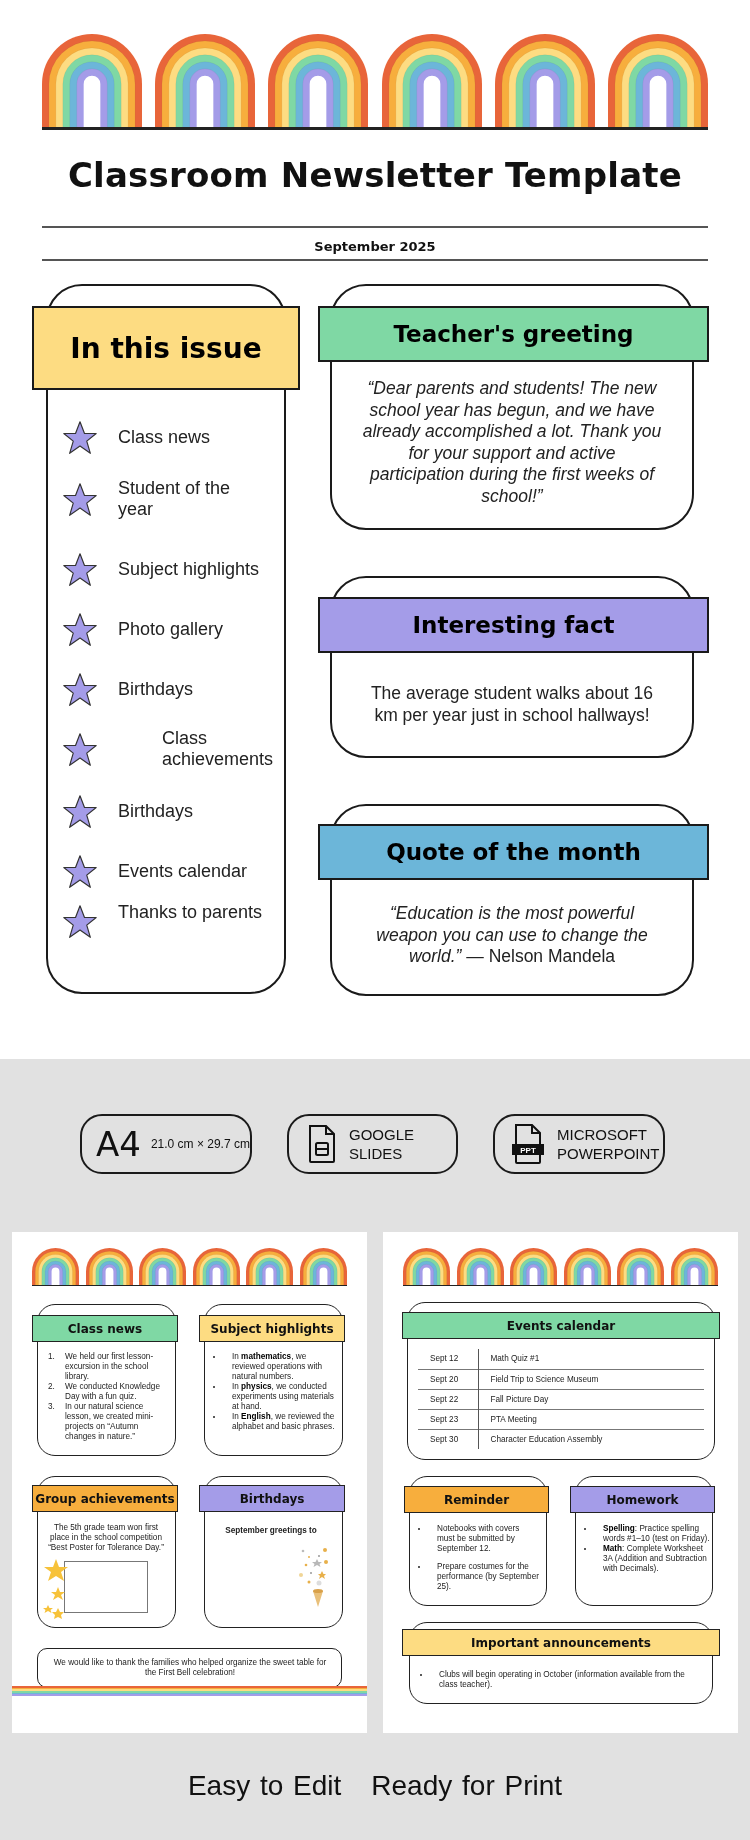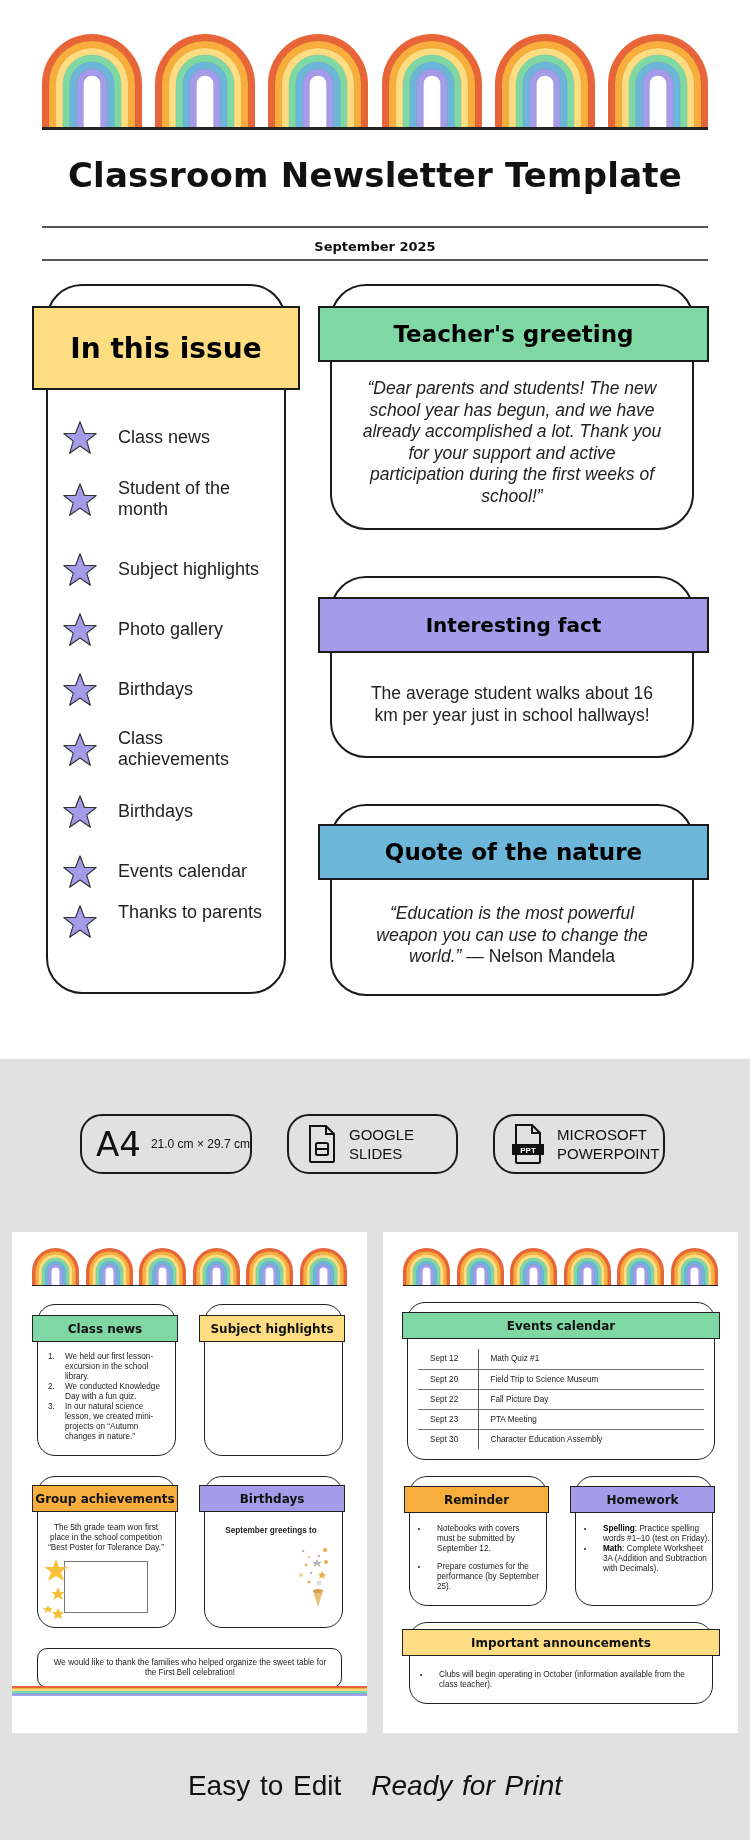--- a/index.html
+++ b/index.html
@@ -64,21 +64,21 @@
   .cal-table { position: absolute; border-collapse: collapse; font-size: 8.2px; color: #222; }
   .cal-table td { height: 20px; padding: 0; }
   .cal-table tr + tr td { border-top: 1px solid #777; }
   .cal-table td.d { width: 60px; padding-left: 12px; border-right: 1px solid #555; }
   .cal-table td.e { padding-left: 12px; }
 
   .footer-text {
     position: absolute; top: 1770px; left: 0; width: 750px; text-align: center;
     font-size: 28px; color: #111; word-spacing: 2px;
   }
-  .footer-text span + span { margin-left: 30px; font-style: italic; }
+  .footer-text span + span { margin-left: 30px; }
 </style>
 </head>
 <body>
 
 <div class="rainbow-row" style="left:42px; top:32px; width:666px; height:98px;">
   <div class="rainbow">
       <svg width="100" height="96" viewBox="0 0 100 96">
         <path d="M0 96 V50 A50 50 0 0 1 100 50 V96 Z" fill="#e8653a"></path>
         <path d="M6.944444444444443 96 V50 A43.05555555555556 43.05555555555556 0 0 1 93.05555555555556 50 V96 Z" fill="#f7ae3d"></path>
         <path d="M6.944444444444443 96 V50 A43.05555555555556 43.05555555555556 0 0 1 93.05555555555556 50 V96" fill="none" stroke="rgba(0,0,0,0.08)" stroke-width="0.6"></path>
@@ -189,41 +189,41 @@
     <li class="issue-item" style="top: 0px;">
       <span class="star"><svg viewBox="0 0 40 40" width="36" height="36">
           <polygon points="20,2 25,15 38,15 27.5,23.5 31.5,37 20,29 8.5,37 12.5,23.5 2,15 15,15" fill="#a49ce8" stroke="#333" stroke-width="1.3" stroke-linejoin="round"></polygon>
         </svg></span>
       <span class="label" style="margin-top: 7px;">Class news</span>
     </li>
     <li class="issue-item" style="top: 62px;">
       <span class="star"><svg viewBox="0 0 40 40" width="36" height="36">
           <polygon points="20,2 25,15 38,15 27.5,23.5 31.5,37 20,29 8.5,37 12.5,23.5 2,15 15,15" fill="#a49ce8" stroke="#333" stroke-width="1.3" stroke-linejoin="round"></polygon>
         </svg></span>
-      <span class="label" style="margin-top: -4px;">Student of the month</span>
+      <span class="label" style="margin-top: -4px;">Student of the year</span>
     </li>
     <li class="issue-item" style="top: 132px;">
       <span class="star"><svg viewBox="0 0 40 40" width="36" height="36">
           <polygon points="20,2 25,15 38,15 27.5,23.5 31.5,37 20,29 8.5,37 12.5,23.5 2,15 15,15" fill="#a49ce8" stroke="#333" stroke-width="1.3" stroke-linejoin="round"></polygon>
         </svg></span>
       <span class="label" style="margin-top: 7px;">Subject highlights</span>
     </li>
     <li class="issue-item" style="top: 192px;">
       <span class="star"><svg viewBox="0 0 40 40" width="36" height="36">
           <polygon points="20,2 25,15 38,15 27.5,23.5 31.5,37 20,29 8.5,37 12.5,23.5 2,15 15,15" fill="#a49ce8" stroke="#333" stroke-width="1.3" stroke-linejoin="round"></polygon>
         </svg></span>
       <span class="label" style="margin-top: 7px;">Photo gallery</span>
     </li>
     <li class="issue-item" style="top: 252px;">
       <span class="star"><svg viewBox="0 0 40 40" width="36" height="36">
           <polygon points="20,2 25,15 38,15 27.5,23.5 31.5,37 20,29 8.5,37 12.5,23.5 2,15 15,15" fill="#a49ce8" stroke="#333" stroke-width="1.3" stroke-linejoin="round"></polygon>
         </svg></span>
       <span class="label" style="margin-top: 7px;">Birthdays</span>
     </li>
-    <li class="issue-item" style="top: 312px;">
+    <li class="issue-item" style="top: 312px; gap: 44px;">
       <span class="star"><svg viewBox="0 0 40 40" width="36" height="36">
           <polygon points="20,2 25,15 38,15 27.5,23.5 31.5,37 20,29 8.5,37 12.5,23.5 2,15 15,15" fill="#a49ce8" stroke="#333" stroke-width="1.3" stroke-linejoin="round"></polygon>
         </svg></span>
       <span class="label" style="margin-top: -4px;">Class achievements</span>
     </li>
     <li class="issue-item" style="top: 374px;">
       <span class="star"><svg viewBox="0 0 40 40" width="36" height="36">
           <polygon points="20,2 25,15 38,15 27.5,23.5 31.5,37 20,29 8.5,37 12.5,23.5 2,15 15,15" fill="#a49ce8" stroke="#333" stroke-width="1.3" stroke-linejoin="round"></polygon>
         </svg></span>
       <span class="label" style="margin-top: 7px;">Birthdays</span>
@@ -242,28 +242,28 @@
     </li>
   </ul>
 
 <div class="card" style="left:330px; top:284px; width:364px; height:246px;"></div>
 <div class="card-band" style="left:318px; top:306px; width:391px; height:56px; background:#7fd8a4; font-size:23px;">
   <span>Teacher's greeting</span>
 </div>
 <div class="card-body" style="left:360px; top:378px; width:304px; font-size:17.5px; line-height:21.5px; font-style:italic;">“Dear parents and students! The new school year has begun, and we have already accomplished a lot. Thank you for your support and active participation during the first weeks of school!”</div>
 
 <div class="card" style="left:330px; top:576px; width:364px; height:182px;"></div>
-<div class="card-band" style="left:318px; top:597px; width:391px; height:56px; background:#a49ce8; font-size:20px;">
+<div class="card-band" style="left:318px; top:597px; width:391px; height:56px; background:#a49ce8; font-size:23px;">
   <span>Interesting fact</span>
 </div>
 <div class="card-body" style="left:365px; top:683px; width:294px; font-size:17.5px; line-height:21.5px;">The average student walks about 16 km per year just in school hallways!</div>
 
 <div class="card" style="left:330px; top:804px; width:364px; height:192px;"></div>
 <div class="card-band" style="left:318px; top:824px; width:391px; height:56px; background:#6cb6d9; font-size:23px;">
-  <span>Quote of the nature</span>
+  <span>Quote of the month</span>
 </div>
 <div class="card-body" style="left:365px; top:903px; width:294px; font-size:17.5px; line-height:21.5px;">
   <i>“Education is the most powerful weapon you can use to change the world.”</i><span> — Nelson Mandela</span>
 </div>
 
 <div class="promo">
 
   <div class="badge" style="left:80px; width:172px;">
     <span class="big">A4</span>
     <span class="small">21.0 cm × 29.7 cm</span>
@@ -403,20 +403,27 @@
     <ol id="class-news-list">
         <li>We held our first lesson-excursion in the school library.</li>
         <li>We conducted Knowledge Day with a fun quiz.</li>
         <li>In our natural science lesson, we created mini-projects on “Autumn changes in nature.”</li>
       </ol>
   </div>
 
   <div class="mini-card" style="left:192px; top:72px; width:139px; height:152px;"></div>
   <div class="mini-band" style="left:187px; top:83px; width:146px; height:27px; background:#fddc82;">
     <span>Subject highlights</span>
+  </div>
+  <div class="mini-text" style="left:194px; top:120px; width:130px;">
+    <ul id="subject-list">
+        <li>In <b>mathematics</b>, we reviewed operations with natural numbers.</li>
+        <li>In <b>physics</b>, we conducted experiments using materials at hand.</li>
+        <li>In <b>English</b>, we reviewed the alphabet and basic phrases.</li>
+      </ul>
   </div>
 
   <div class="mini-card" style="left:25px; top:244px; width:139px; height:152px;"></div>
   <div class="mini-band" style="left:20px; top:253px; width:146px; height:27px; background:#f7ae3d;">
     <span>Group achievements</span>
   </div>
   <div class="mini-text" style="left:32px; top:291px; width:124px; text-align:center;">The 5th grade team won first place in the school competition “Best Poster for Tolerance Day.”</div>
   <div style="position:absolute; left:52px; top:329px; width:84px; height:52px; border:1px solid #777; background:#fff;"></div>
   <svg style="position:absolute; left:30px; top:325px;" width="30" height="65" viewBox="0 0 30 65">
     <polygon points="14,2 17,10 26,10 19,15 22,24 14,19 6,24 9,15 2,10 11,10" fill="#f7c23a"></polygon>

